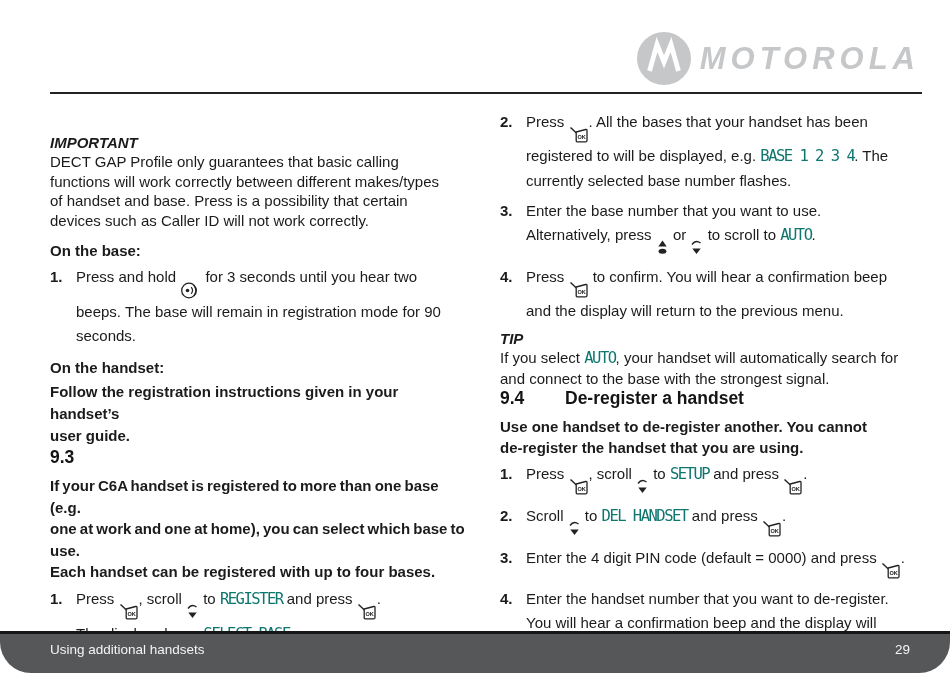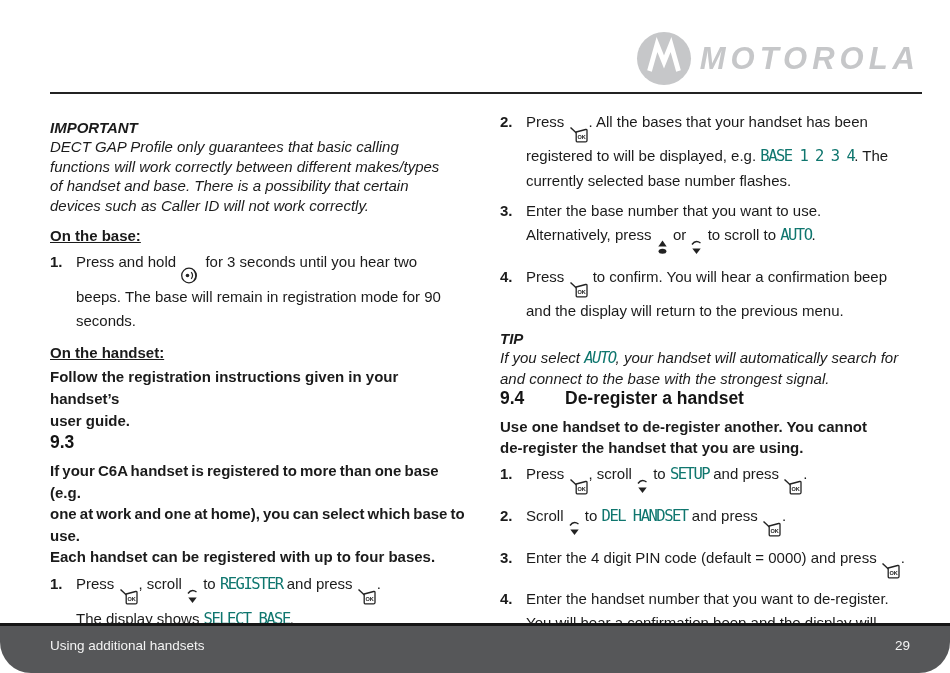--- a/index.html
+++ b/index.html
@@ -31,44 +31,44 @@
   .cols { display:flex; gap:30px; padding:16px 28px 0 50px; }
   .col-left  { flex:0 0 420px; }
   .col-right { flex:1; min-width:0; }
 
   h2.section { display:flex; font-size:17.5px; line-height:21px; font-weight:bold; color:#141414; margin:0 0 7px 0; }
   h2.section .sec-num { flex:0 0 65px; }
   h2.section .sec-title { flex:1; }
 
   p.body  { font-size:15px; line-height:22px;font-weight:bold; }
   p.tightwrap { word-spacing:-1px; }
-  .lbl-bold { font-size:15px; line-height:21px; font-weight:bold; margin-top:10px; margin-bottom:3px;text-decoration:underline; }
-  .lbl-bold-italic { font-size:15px; line-height:19px; font-weight:bold; font-style:italic; margin-top:8px; }
-  p.italic { font-size:15px; line-height:19.5px; font-style:italic; }
+  .lbl-bold { font-size:15px; line-height:21px; font-weight:bold; margin-top:10px; margin-bottom:3px; }
+  .lbl-bold-italic { font-size:15px; line-height:19px; font-weight:bold; font-style:italic; margin-top:23px; }
+  p.italic { font-size:15px; line-height:19.5px; }
   .gap-sm { margin-top:6px; }
   .gap-md { margin-top:12px; }
   .gap-lg { margin-top:16px; }
 
   .steps { margin-top:4px; }
   .step { display:flex; margin-bottom:7px; font-size:15px; line-height:23.5px; }
   .step-num { flex:0 0 26px; font-weight:bold; }
   .step-body { flex:1; }
 
   .lcd {
     font-family:"DejaVu Sans Mono", monospace;
     font-size:15.5px; letter-spacing:-1.5px;
     color:#0f766e; white-space:pre;
   }
   .key-icon { display:inline-block; vertical-align:-4px; line-height:0; }
   .key-icon svg { display:inline-block; vertical-align:top; }
 
   
   .footer {
     position:absolute; left:0; right:0; bottom:0;
-    height:50px;
+    height:42px;
     background:#565759;
     border-top:3px solid #161616;
     display:flex; justify-content:space-between; align-items:center;
     padding:0 40px 8px 50px;
     color:#f4f4f4; font-size:13.5px;
   }
 </style>
 </head>
 <body>
 
@@ -86,21 +86,21 @@
   <hr class="header-rule">
 
   <div class="cols">
 
     <div class="col-left">
 
       <h2 class="section">
       </h2>
 
       <div class="lbl-bold-italic">IMPORTANT</div>
-      <p class="italic"><span>DECT GAP Profile only guarantees that basic calling</span><br><span>functions will work correctly between different makes/types</span><br><span>of handset and base. There is a possibility that certain</span><br><span>devices such as Caller ID will not work correctly.</span></p>
+      <p class="italic"><span>DECT GAP Profile only guarantees that basic calling</span><br><span>functions will work correctly between different makes/types</span><br><span>of handset and base. Press is a possibility that certain</span><br><span>devices such as Caller ID will not work correctly.</span></p>
 
       <div class="lbl-bold">On the base:</div>
       <div class="steps">
           <div class="step">
             <span class="step-num">1.</span>
             <div class="step-body"><span>Press and hold </span><span class="key-icon"><svg width="21" height="19" viewBox="0 0 21 19">
     <circle cx="9" cy="9.5" r="7.3" fill="none" stroke="#222" stroke-width="1.3"></circle>
     <circle cx="7.5" cy="9.5" r="1.8" fill="#222"></circle>
     <path d="M11.2 6.2 Q13.9 9.5 11.2 12.8" stroke="#222" stroke-width="1.2" fill="none"></path>
     <path d="M13.7 4.1 Q17.9 9.5 13.7 14.9" stroke="#222" stroke-width="1.2" fill="none"></path>

